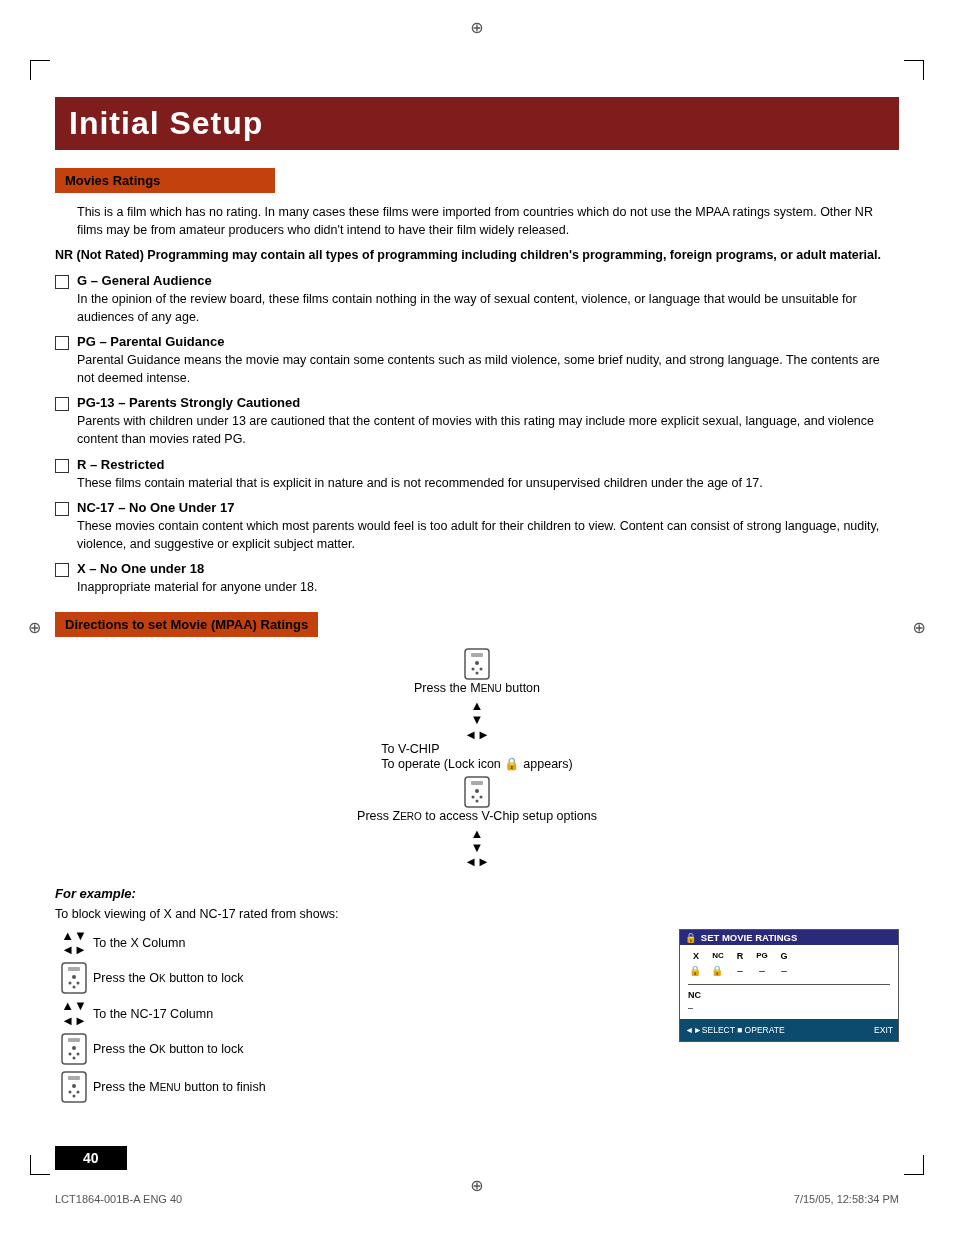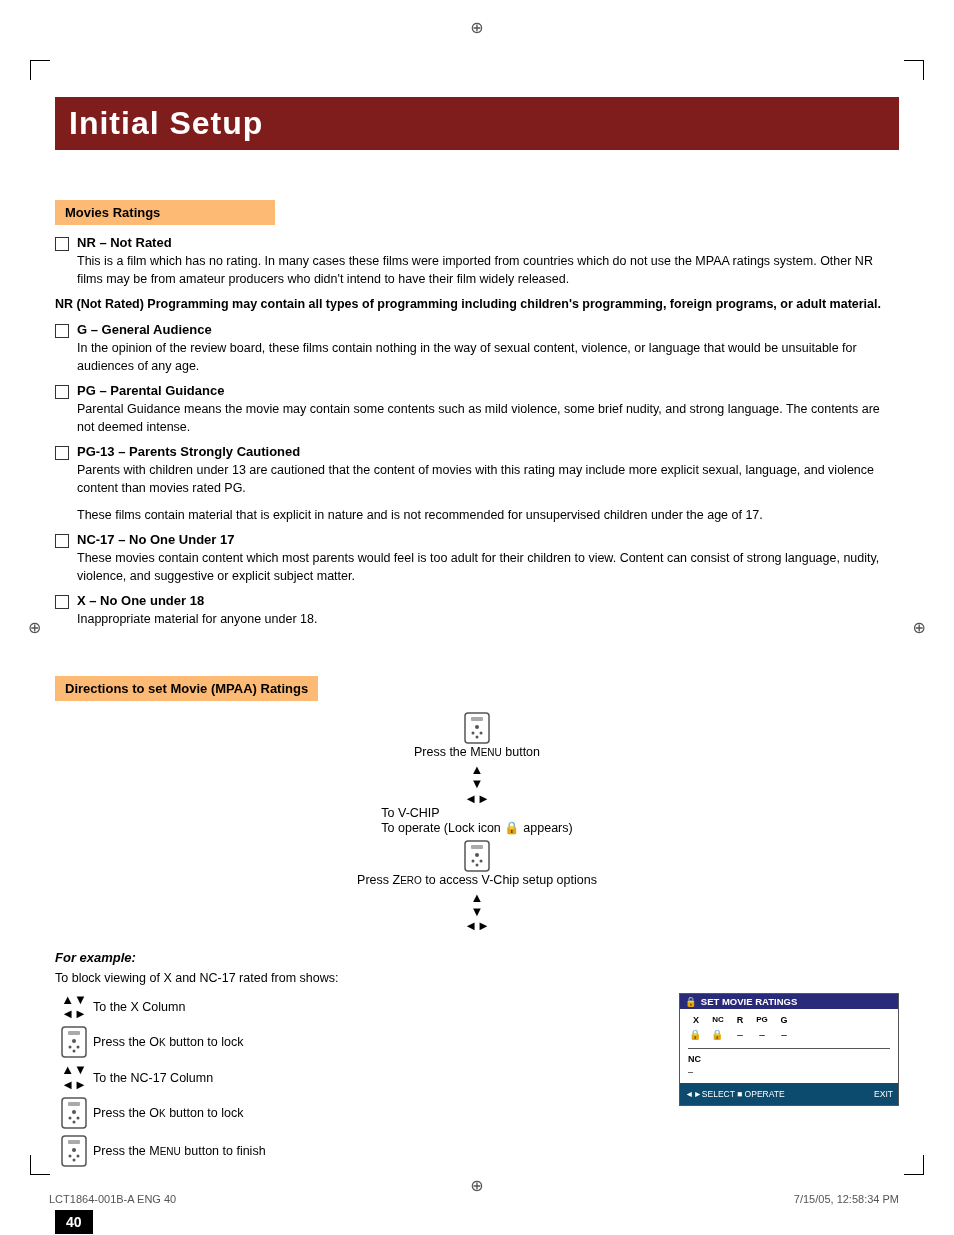--- a/index.html
+++ b/index.html
@@ -63,28 +63,27 @@
       margin-bottom: 18px;
     }
     .page-title-box h1 {
       font-size: 32px;
       font-weight: bold;
       letter-spacing: 1px;
     }
 
     
     .section-header {
-      background: #fdba74;
+      background: #c2410c;
       padding: 5px 10px;
       font-size: 13px;
       font-weight: bold;
       margin-bottom: 10px;
       display: inline-block;
       min-width: 220px;
-      margin-top: 32px;
     }
 
     
     .rating-item {
       margin-bottom: 8px;
     }
     .rating-row {
       display: flex;
       align-items: flex-start;
       margin-bottom: 1px;
@@ -237,31 +236,31 @@
       font-size: 8.5px;
       display: flex;
       justify-content: space-between;
     }
 
     
     .page-number-box {
       background: #000;
       color: #fff;
       display: inline-block;
-      padding: 4px 11px;
+      padding: 4px 28px;
       font-size: 14px;
       font-weight: bold;
       margin-top: 20px;
     }
 
     
     .bottom-footer {
       position: absolute;
       bottom: 30px;
-      left: 49px;
+      left: 55px;
       right: 55px;
       display: flex;
       justify-content: space-between;
       align-items: center;
       font-size: 11px;
       color: #555;
     }
 
     
     .side-crosshair-left {
@@ -303,24 +302,20 @@
     
     <div class="page-title-box">
       <h1>Initial Setup</h1>
     </div>
 
     
     <div class="section-header">Movies Ratings</div>
 
     
     <div class="rating-item">
-      <div class="rating-row">
-        <div class="checkbox-icon"></div>
-        <span class="rating-title">NR – Not Rated</span>
-      </div>
       <div class="rating-desc">
         This is a film which has no rating. In many cases these films were imported from countries which do not use the MPAA ratings system. Other NR films may be from amateur producers who didn't intend to have their film widely released.
       </div>
     </div>
 
     
     <div class="nr-notice">
       NR (Not Rated) Programming may contain all types of programming including children's programming, foreign programs, or adult material.
     </div>
 
@@ -352,20 +347,24 @@
         <div class="checkbox-icon"></div>
         <span class="rating-title">PG-13 – Parents Strongly Cautioned</span>
       </div>
       <div class="rating-desc">
         Parents with children under 13 are cautioned that the content of movies with this rating may include more explicit sexual, language, and violence content than movies rated PG.
       </div>
     </div>
 
     
     <div class="rating-item">
+      <div class="rating-row">
+        <div class="checkbox-icon"></div>
+        <span class="rating-title">R – Restricted</span>
+      </div>
       <div class="rating-desc">
         These films contain material that is explicit in nature and is not recommended for unsupervised children under the age of 17.
       </div>
     </div>
 
     
     <div class="rating-item">
       <div class="rating-row">
         <div class="checkbox-icon"></div>
         <span class="rating-title">NC-17 – No One Under 17</span>

